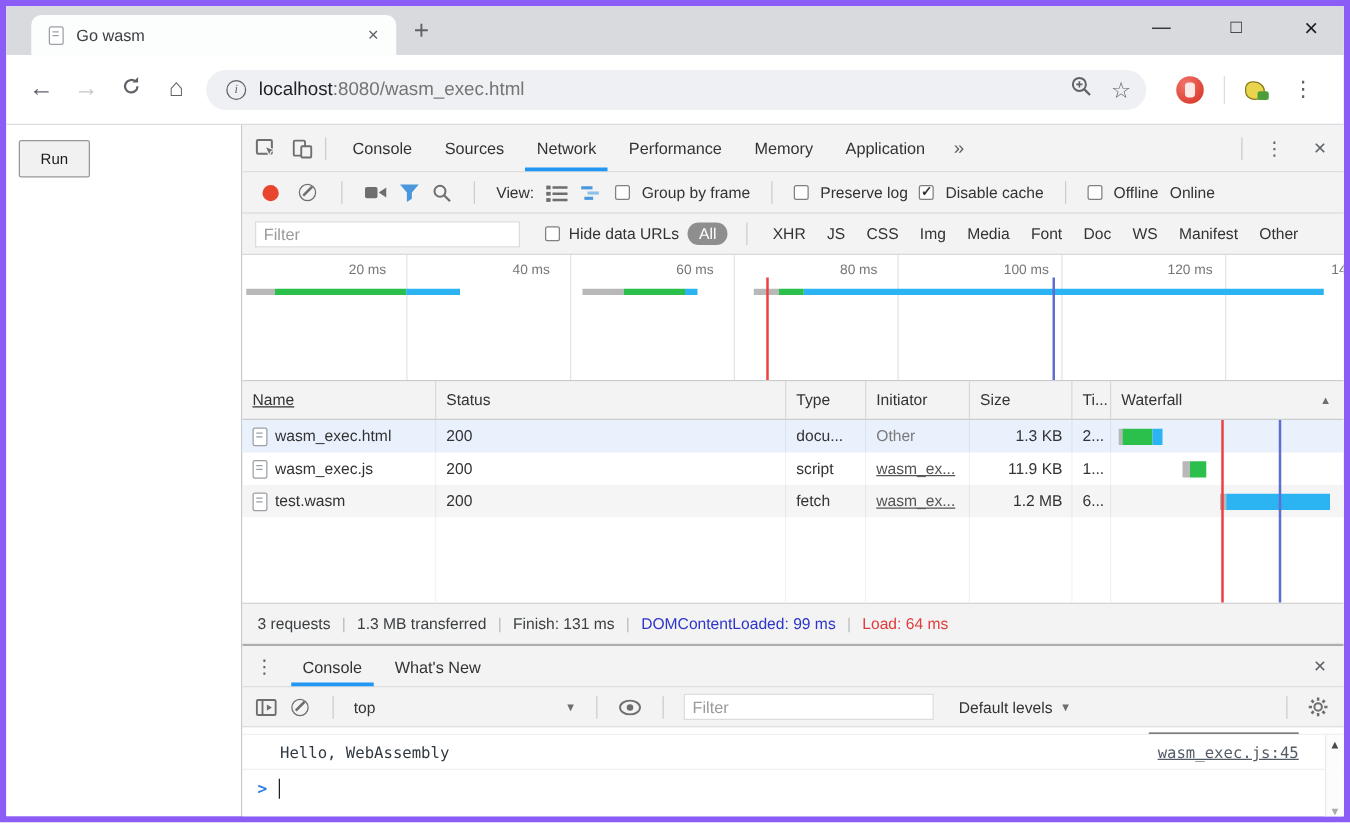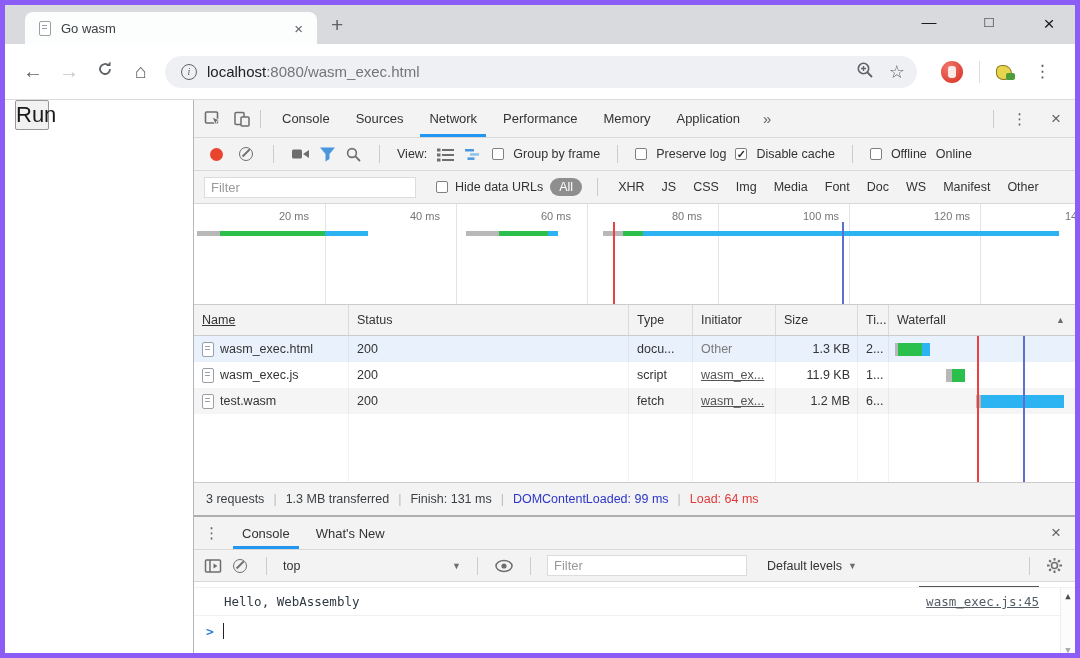--- a/index.html
+++ b/index.html
@@ -39,23 +39,23 @@
   #ext-stop { width: 22px; height: 22px; border-radius: 50%; background: radial-gradient(circle at 35% 30%, #f2766b, #d62c1e); margin-left: 24px; position: relative; flex:none;}
   #ext-stop:before { content:""; position:absolute; left:7px; top:5px; width:8px; height:12px; background:#fbe9e7; border-radius:3px; }
   .toolbar-divider { width: 1px; height: 22px; background: #dadce0; margin-left: 16px; }
   #ext-gopher { width: 22px; height: 18px; margin-left: 14px; position: relative; flex:none;}
   #ext-gopher:before { content:""; position:absolute; left:2px; top:2px; width:14px; height:13px; background:#e8d44d; border-radius: 40% 60% 50% 50%; border:1px solid #8a7a1e;}
   #ext-gopher:after { content:""; position:absolute; right:1px; bottom:1px; width:9px; height:7px; background:#4d9e3a; border-radius:2px;}
   #menu-dots { font-size: 17px; color: #5f6368; margin-left: 18px; }
 
   
   #page { position: absolute; left: 0; top: 95px; width: 188px; bottom: 0; background: #fff; }
-  #run-btn { position: absolute; left: 10px; top: 0; width: 34px; height: 30px;
+  #run-btn { position: absolute; left: 10px; top: 12px; width: 57px; height: 30px;
              background: #f1f1f1; border: 1px solid #979797; border-radius: 2px;
-             font-size: 22px; color: #1a1a1a; font-family: "Liberation Sans", sans-serif; cursor: pointer; }
+             font-size: 12px; color: #1a1a1a; font-family: "Liberation Sans", sans-serif; cursor: pointer; }
   #split { position: absolute; left: 188px; top: 95px; width: 1px; bottom: 0; background: #b4b7ba; }
 
   
   #devtools { position: absolute; left: 189px; top: 95px; right: 0; bottom: 0; background: #fff;
               font-size: 12.5px; color: #333; }
   .dtrow { display: flex; align-items: center; background: #f3f3f3; border-bottom: 1px solid #d8d8d8; }
   .vdiv { width: 1px; height: 18px; background: #ccc; margin: 0 8px; flex: none; }
   svg.ico { flex: none; }
 
   #dt-tabbar { height: 38px; padding-left: 10px; }

